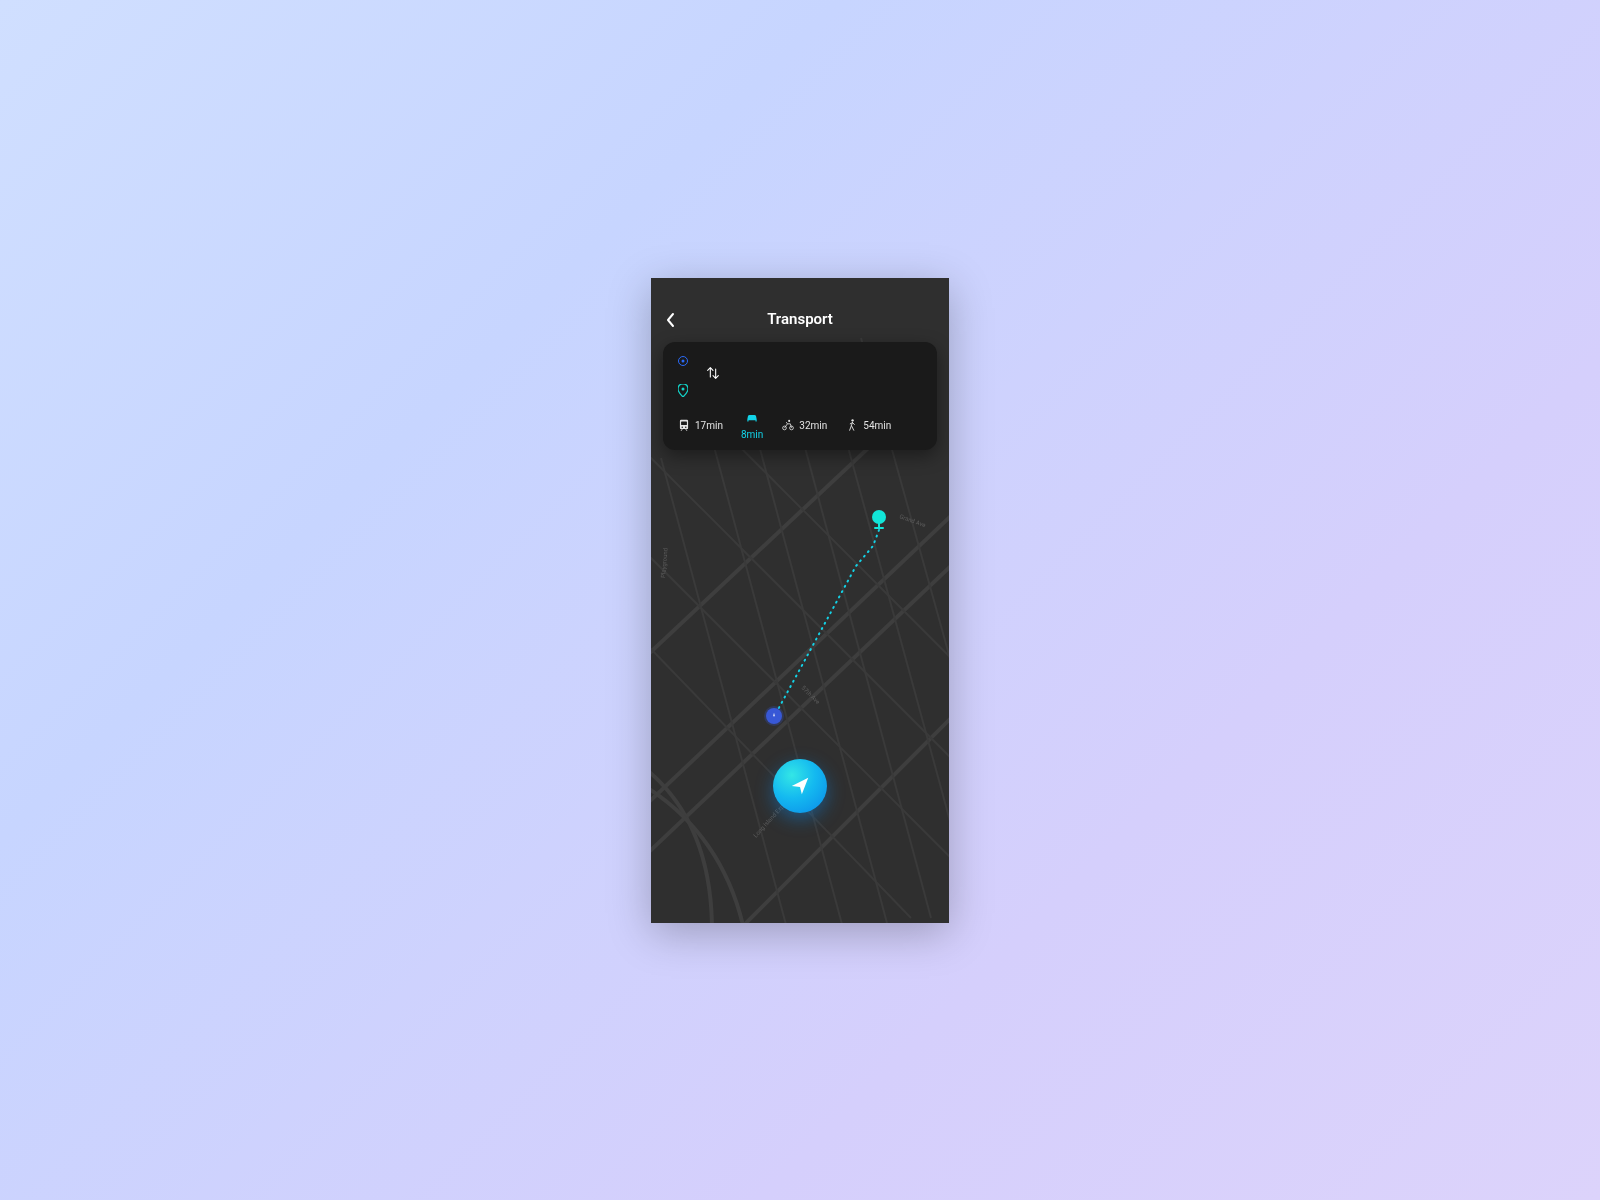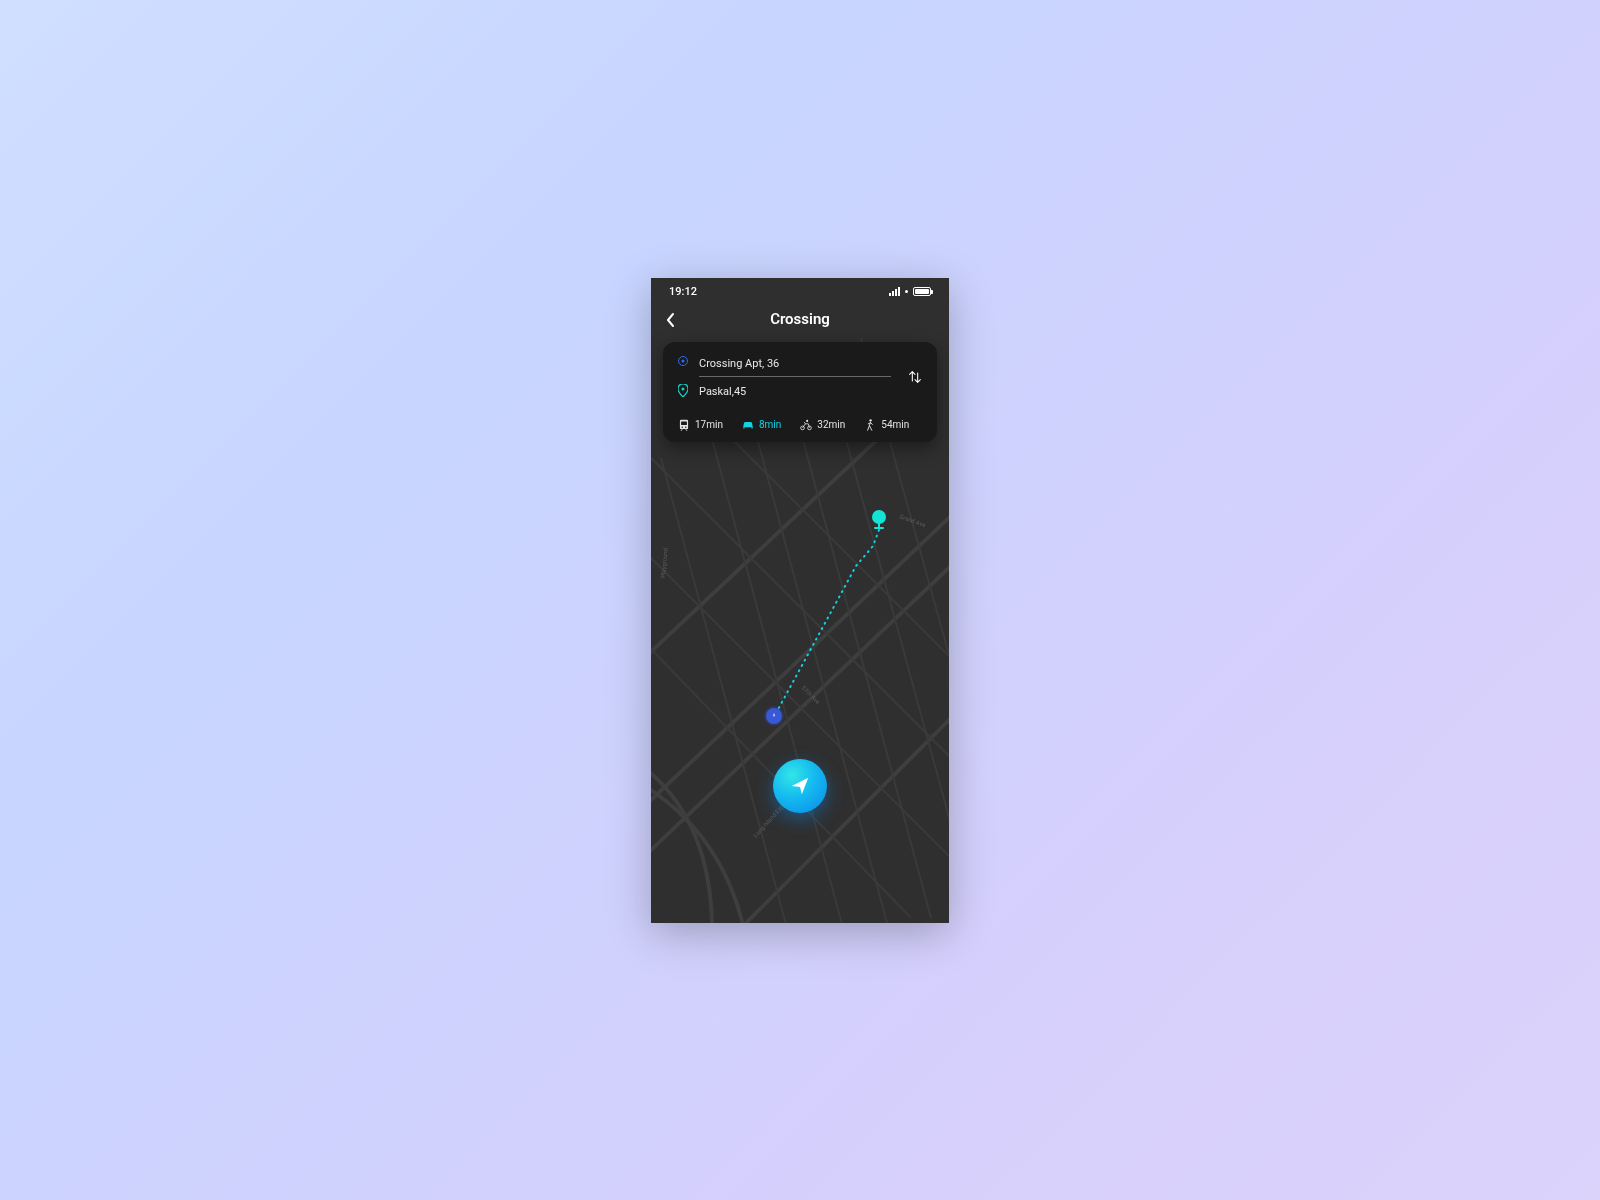--- a/index.html
+++ b/index.html
@@ -78,21 +78,21 @@
   .dotted { width:1px; height:14px; margin:2px 0; background-image: radial-gradient(#555 35%, transparent 36%); background-size:2px 4px; }
   .dest-pin svg { display:block; }
   .route-fields { flex:1; }
   .route-input { color:#e9e9e9; font-size:11px; padding:3px 0 6px 0; }
   .route-input.origin { border-bottom: 0.5px solid rgba(255,255,255,0.35); }
   .route-input.dest { padding-top:8px; }
   .swap-btn { align-self:center; cursor:pointer; padding-left:6px; }
 
   .modes { display:flex; gap:18px; margin-top:14px; align-items:center; }
   .mode { display:flex; align-items:center; gap:4px; color:#e3e3e3; font-size:10px; cursor:pointer; }
-  .mode.active { color:#12d3e8; }
+  .mode.active { color:#12d3e8;flex-direction:column; }
   .mode.active svg path, .mode.active svg rect, .mode.active svg circle { fill:#12d3e8; }
   .mode svg { width:14px; height:14px; }
 
   
   .route-layer { position:absolute; inset:0; z-index:10; pointer-events:none; }
 
   .dest-marker {
     position:absolute; left:221px; top:232px; z-index:12; pointer-events:none;
   }
   .dest-marker .pin-head { width:14px; height:14px; background:#12e5d8; border-radius:50%; position:relative; }
@@ -164,61 +164,42 @@
     <div class="pin-head"></div>
     <div class="pin-base"></div>
   </div>
 
   <div class="current-marker">
     <svg viewBox="0 0 24 24">
         <path fill="#fff" d="M12 2 L15 14 L12 11 L9 14 Z"></path>
       </svg>
   </div>
 
-  <div class="status-bar">
-    <span>19:12</span>
-    <div class="status-right">
-      <div class="signal-bars">
-        <span></span>
-          <span></span>
-          <span></span>
-          <span></span>
-      </div>
-      <div class="dot-indicator"></div>
-      <div class="battery">
-          <div class="fill"></div>
-        </div>
-    </div>
-  </div>
 
   <div class="header">
     <div class="back-btn">
       <svg width="12" height="16" viewBox="0 0 12 16">
           <path d="M8 2 L3 8 L8 14" stroke="#fff" stroke-width="2" fill="none" stroke-linecap="round" stroke-linejoin="round"></path>
         </svg>
     </div>
-    <div class="title">Crossing</div>
+    <div class="title">Transport</div>
   </div>
 
   <div class="card">
     <div class="route-row">
       <div class="route-icons">
         <div class="origin-dot"></div>
         <div class="dotted"></div>
         <div class="dest-pin">
           <svg width="10" height="13" viewBox="0 0 10 13">
               <path d="M5 0 C2 0 0 2 0 5 C0 8 5 13 5 13 C5 13 10 8 10 5 C10 2 8 0 5 0 Z" fill="none" stroke="#12d3c8" stroke-width="1.2"></path>
               <circle cx="5" cy="5" r="1.5" fill="#12d3c8"></circle>
             </svg>
         </div>
       </div>
-      <div class="route-fields">
-        <div class="route-input origin">Crossing Apt,  36</div>
-        <div class="route-input dest">Paskal,45</div>
-      </div>
       <div class="swap-btn">
         <svg width="16" height="16" viewBox="0 0 24 24">
           <path d="M8 4 L8 18 M8 4 L4 8 M8 4 L12 8" stroke="#fff" stroke-width="1.6" fill="none" stroke-linecap="round" stroke-linejoin="round"></path>
           <path d="M16 20 L16 6 M16 20 L12 16 M16 20 L20 16" stroke="#fff" stroke-width="1.6" fill="none" stroke-linecap="round" stroke-linejoin="round"></path>
         </svg>
       </div>
     </div>
 
     <div class="modes">
       <div class="mode">

